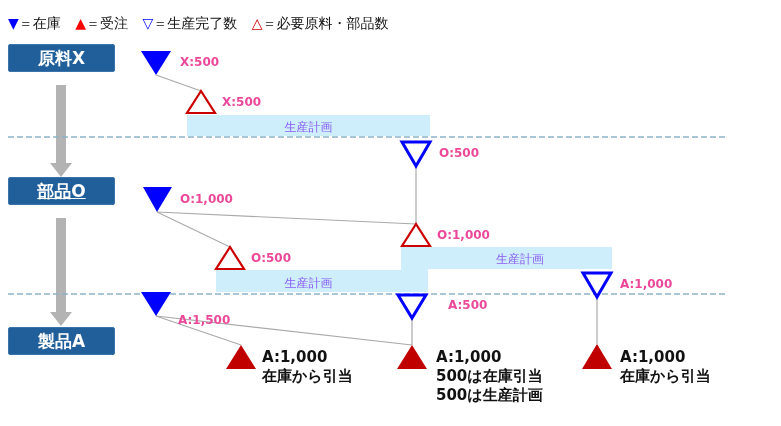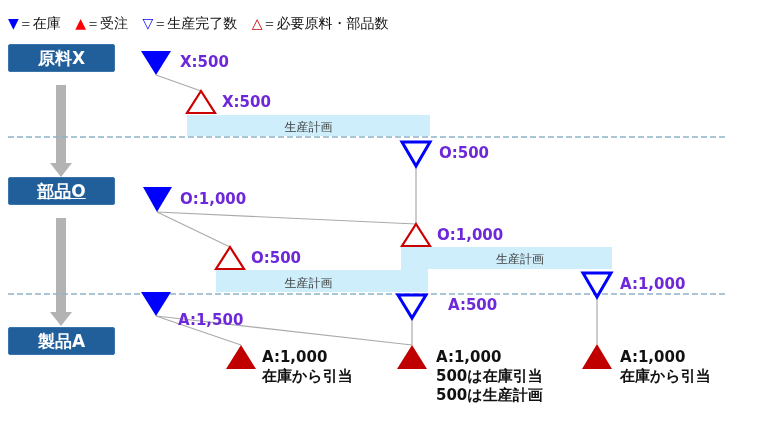--- a/index.html
+++ b/index.html
@@ -4,23 +4,23 @@
 <style>
   html, body { margin:0; padding:0; background:#ffffff; }
   body { width:781px; height:426px; position:relative; overflow:hidden;
          font-family:"DejaVu Sans", "Liberation Sans", sans-serif; }
   #canvas { position:absolute; left:0; top:0; }
   .legend { position:absolute; left:8px; top:15px; font-size:14px; color:#111; white-space:nowrap; }
   .legend span.item { margin-right:10px; }
   .box { position:absolute; left:8px; width:107px; height:28px; background:#215f9a;
          border-radius:2px; color:#fff; font-weight:bold; font-size:17px;
          display:flex; align-items:center; justify-content:center; border:1px solid #3a74aa; box-sizing:border-box; }
-  .lbl { position:absolute; font-size:15px; font-weight:bold; color:#6d28d9; white-space:nowrap; line-height:18px; }
+  .lbl { position:absolute; font-size:12px; font-weight:bold; color:#ec4899; white-space:nowrap; line-height:18px; }
   .note { position:absolute; font-size:15px; font-weight:bold; color:#111; line-height:19px; white-space:nowrap; }
-  .bar-text { position:absolute; font-size:12px; color:#404040; text-align:center; white-space:nowrap; }
+  .bar-text { position:absolute; font-size:12px; color:#8b5cf6; text-align:center; white-space:nowrap; }
 </style>
 </head>
 <body>
 
 <svg id="canvas" width="781" height="426">
 
   <g>
     <rect x="56" y="85" width="10" height="79" fill="#b3b3b3"></rect>
     <polygon points="50,163 72,163 61,177" fill="#b3b3b3"></polygon>
   </g>

